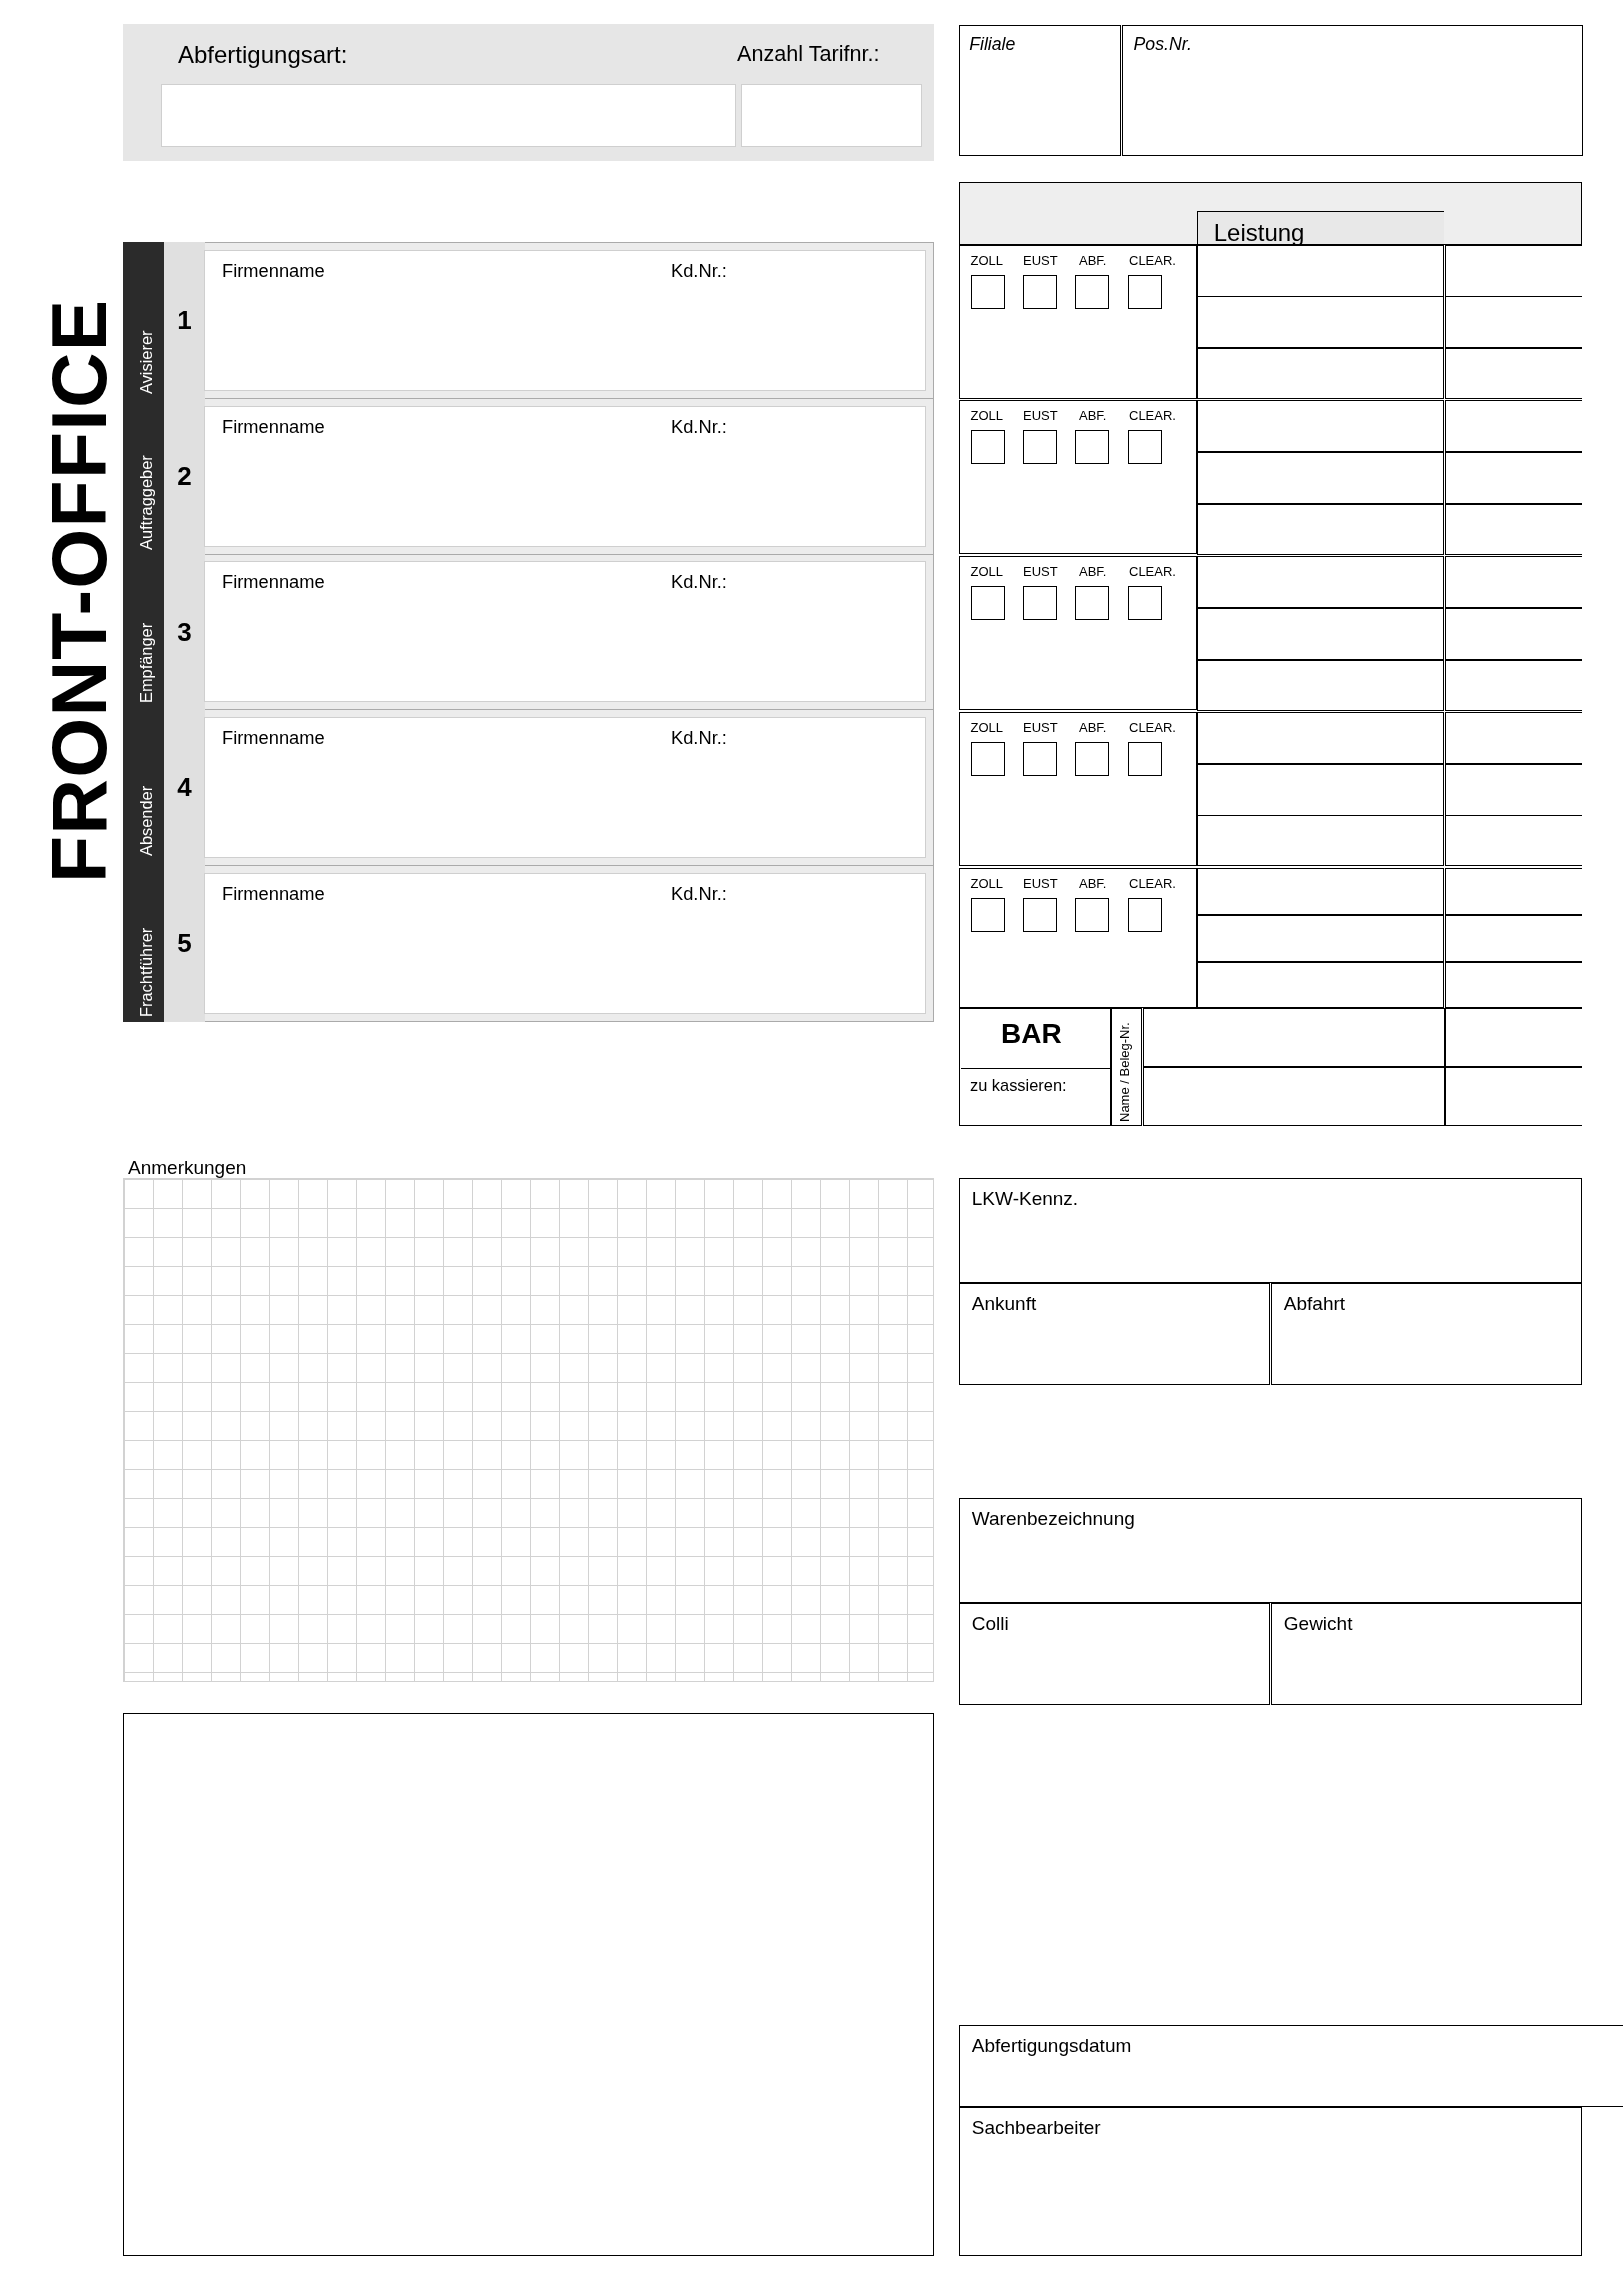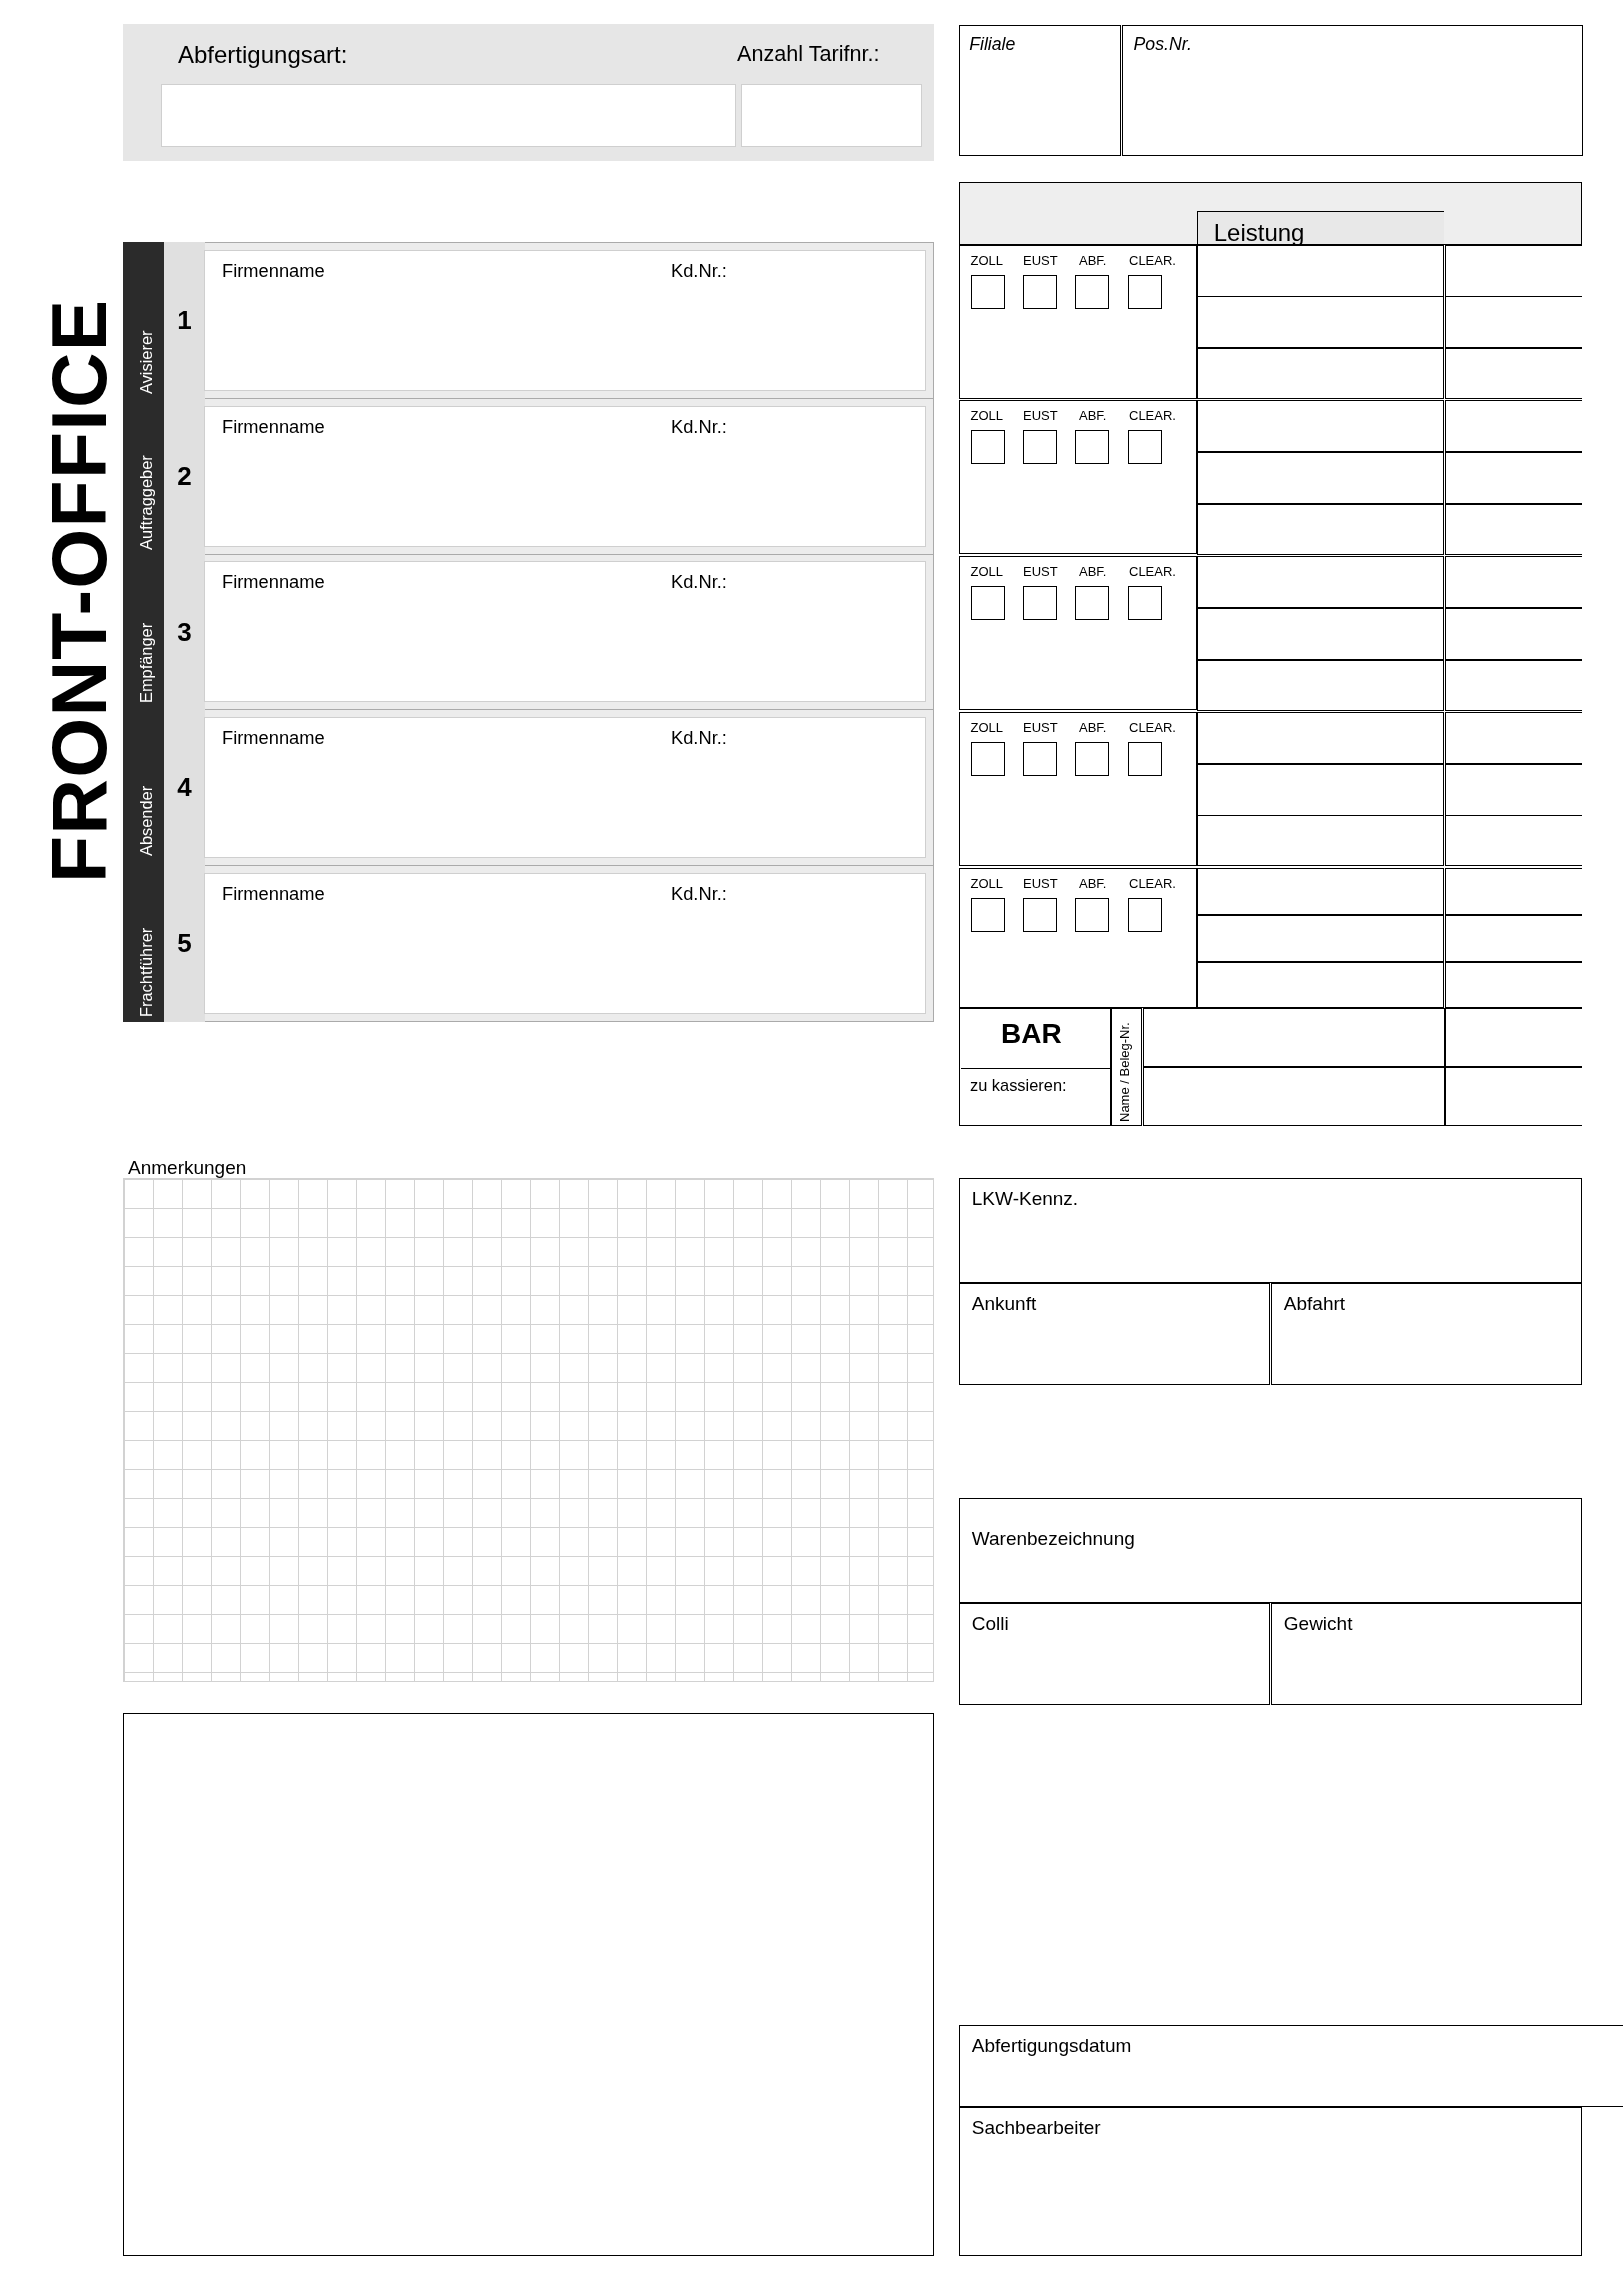--- a/index.html
+++ b/index.html
@@ -307,21 +307,21 @@
     <div class="sec-label" style="left:11.8px; top:9.2px;">Ankunft</div>
   </div>
   <div class="box" style="left:959px; top:1178px; width:623px; height:105px;">
     <div class="sec-label" style="left:11.8px; top:9.2px;">LKW-Kennz.</div>
   </div>
   <div class="box" style="left:1271px; top:1283px; width:311px; height:102px;">
     <div class="sec-label" style="left:11.8px; top:9.2px;">Abfahrt</div>
   </div>
 
   <div class="box" style="left:959px; top:1498px; width:623px; height:105px;">
-    <div class="sec-label" style="left:11.8px; top:9.2px;margin-top:20px;">Warenbezeichnung</div>
+    <div class="sec-label" style="left:11.8px; top:9.2px;">Warenbezeichnung</div>
   </div>
   <div class="box" style="left:959px; top:1603px; width:311px; height:102px;">
     <div class="sec-label" style="left:11.8px; top:9.2px;">Colli</div>
   </div>
   <div class="box" style="left:1271px; top:1603px; width:311px; height:102px;">
     <div class="sec-label" style="left:11.8px; top:9.2px;">Gewicht</div>
   </div>
 
   <div class="box" style="left:959px; top:2025px; width:748px; height:82px;">
     <div class="sec-label" style="left:11.8px; top:9.2px;">Abfertigungsdatum</div>

